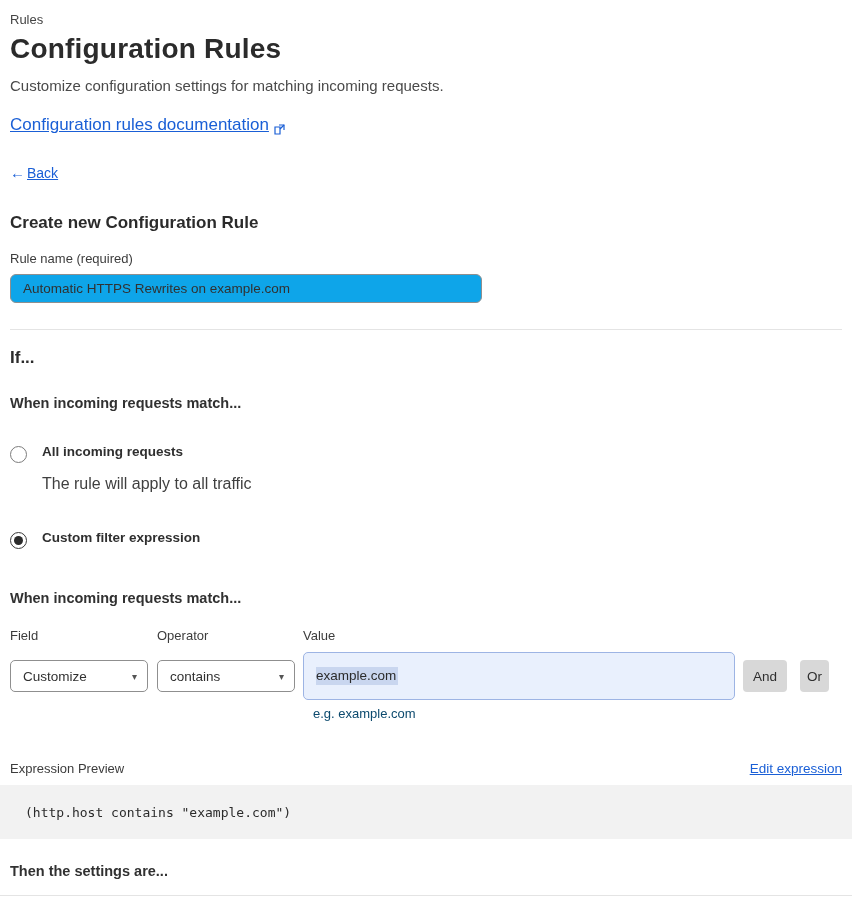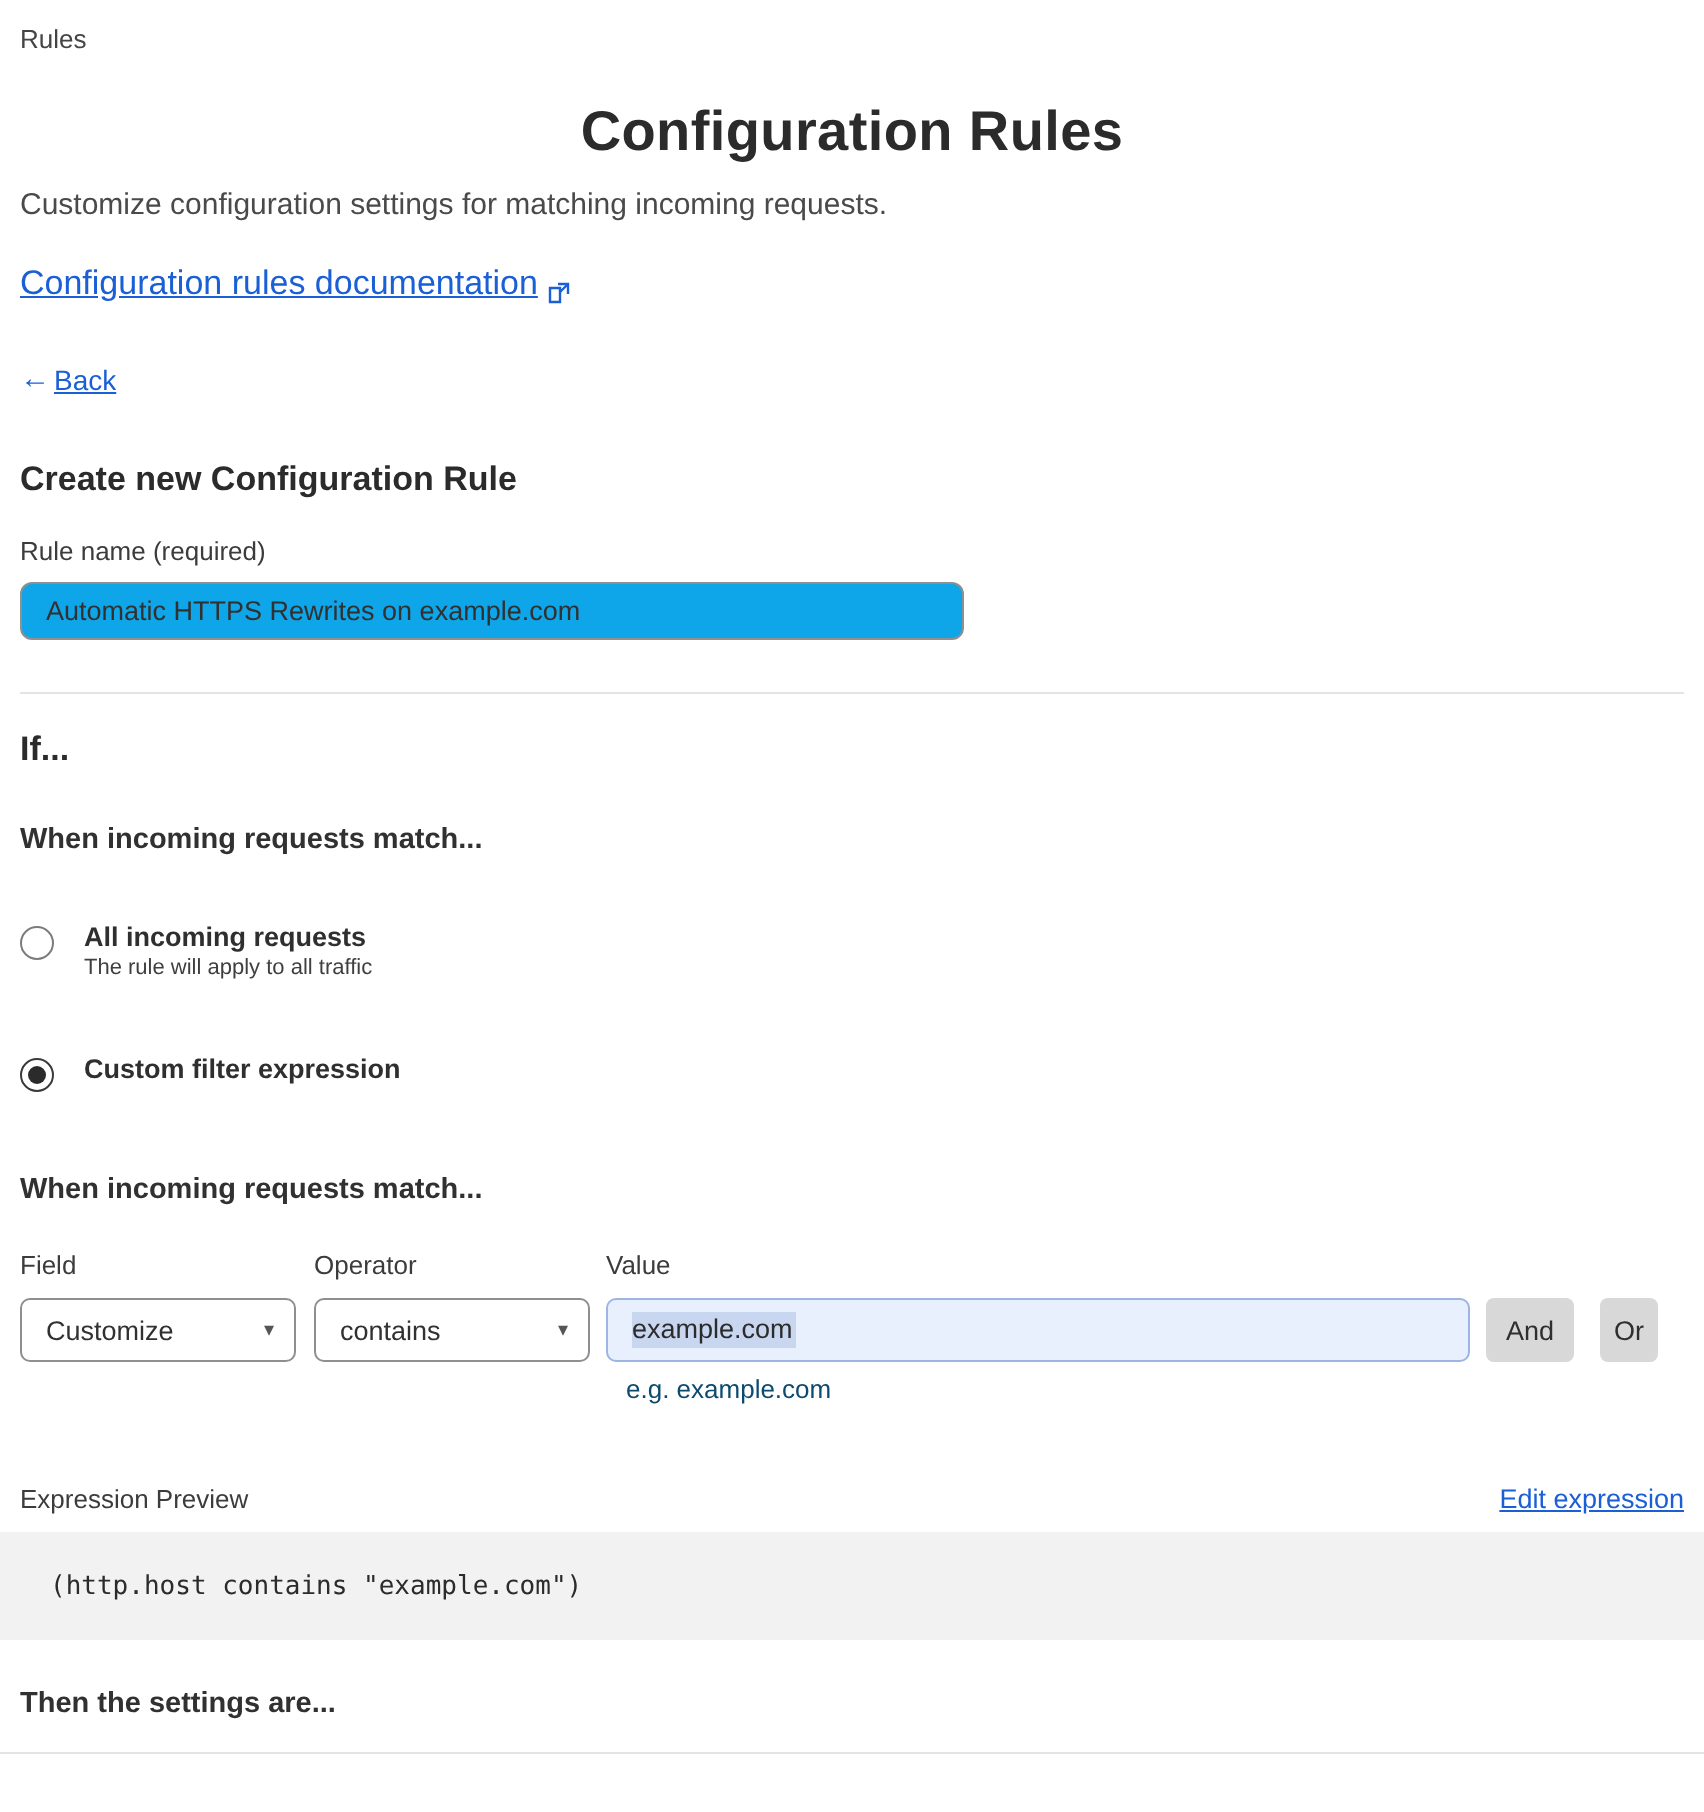--- a/index.html
+++ b/index.html
@@ -8,21 +8,21 @@
     width: 852px; height: 906px;
     font-family: "Liberation Sans", "DejaVu Sans", sans-serif;
     color: #313131;
     position: relative;
     overflow: hidden;
   }
   .page { padding: 10px 10px 0 10px; }
 
   
   .breadcrumb { font-size: 13px; color: #444; margin-top: 2px; }
-  .page-title { font-size: 28px; font-weight: 700; color: #2b2b2b; margin-top: 23px; letter-spacing: .2px; text-align: center; }
+  .page-title { font-size: 28px; font-weight: 700; color: #2b2b2b; margin-top: 6px; letter-spacing: .2px; }
   .subtitle { font-size: 15px; color: #4a4a4a; margin-top: 12px; }
   a.link { color: #1a5fd6; text-decoration: underline; cursor: pointer; }
   .doc-link-row { margin-top: 21px; font-size: 17px; display: flex; align-items: flex-end; gap: 5px; }
   .ext-icon { width: 11px; height: 11px; display: inline-block; position: relative; }
   .ext-icon svg { display: block; }
   .back-row { margin-top: 29px; font-size: 14px; display: flex; align-items: center; }
   .back-arrow { color: #1a5fd6; font-size: 15px; margin-right: 2px; text-decoration: none; }
 
   
   .section-h2 { font-size: 17px; font-weight: 700; color: #2b2b2b; }
@@ -51,40 +51,40 @@
     width: 17px; height: 17px; border-radius: 50%;
     border: 1px solid #7c7c7c; background: #fff;
     margin-top: 2px; flex: none; cursor: pointer;
     display: flex; align-items: center; justify-content: center;
   }
   .radio-circle.checked { border-color: #3a3a3a; }
   .radio-circle .dot { width: 9px; height: 9px; border-radius: 50%; background: #2b2b2b; display: none; }
   .radio-circle.checked .dot { display: block; }
   .radio-texts { margin-left: 15px; }
   .radio-label { font-size: 13.5px; font-weight: 700; color: #2f2f2f; }
-  .radio-desc { font-size: 11px; color: #3f3f3f; margin-top: 2px; }
+  .radio-desc { font-size: 16px; color: #3f3f3f; margin-top: 16px; }
 
   
   .builder-heading { margin-top: 41px; }
   .builder-labels { display: flex; margin-top: 22px; font-size: 13px; color: #3c3c3c; }
   .lbl-field { width: 147px; }
   .lbl-operator { width: 146px; }
   .builder-row { display: flex; align-items: center; margin-top: 9px; }
   .select-box {
     width: 138px; height: 32px;
     border: 1px solid #8f8f8f; border-radius: 5px;
     display: flex; align-items: center; justify-content: space-between;
     padding: 0 10px 0 12px; font-size: 13.5px; color: #313131;
     background: #fff; cursor: pointer;
   }
   .select-box .chev { font-size: 10px; color: #555; }
   .sel-operator { margin-left: 9px; }
   .value-input-wrap {
     margin-left: 8px;
-    width: 432px; height: 32px;
+    width: 432px; height: 48px;
     border: 1px solid #9db4e4; border-radius: 5px;
     background: #e9f0fd;
     display: flex; align-items: center; padding: 0 12px;
   }
   .value-text {
     font-size: 13.5px; color: #2b2b2b;
     background: #c9d6ef; padding: 1px 2px 2px 0;
   }
   .gray-btn {
     height: 32px; border: none; border-radius: 4px;

